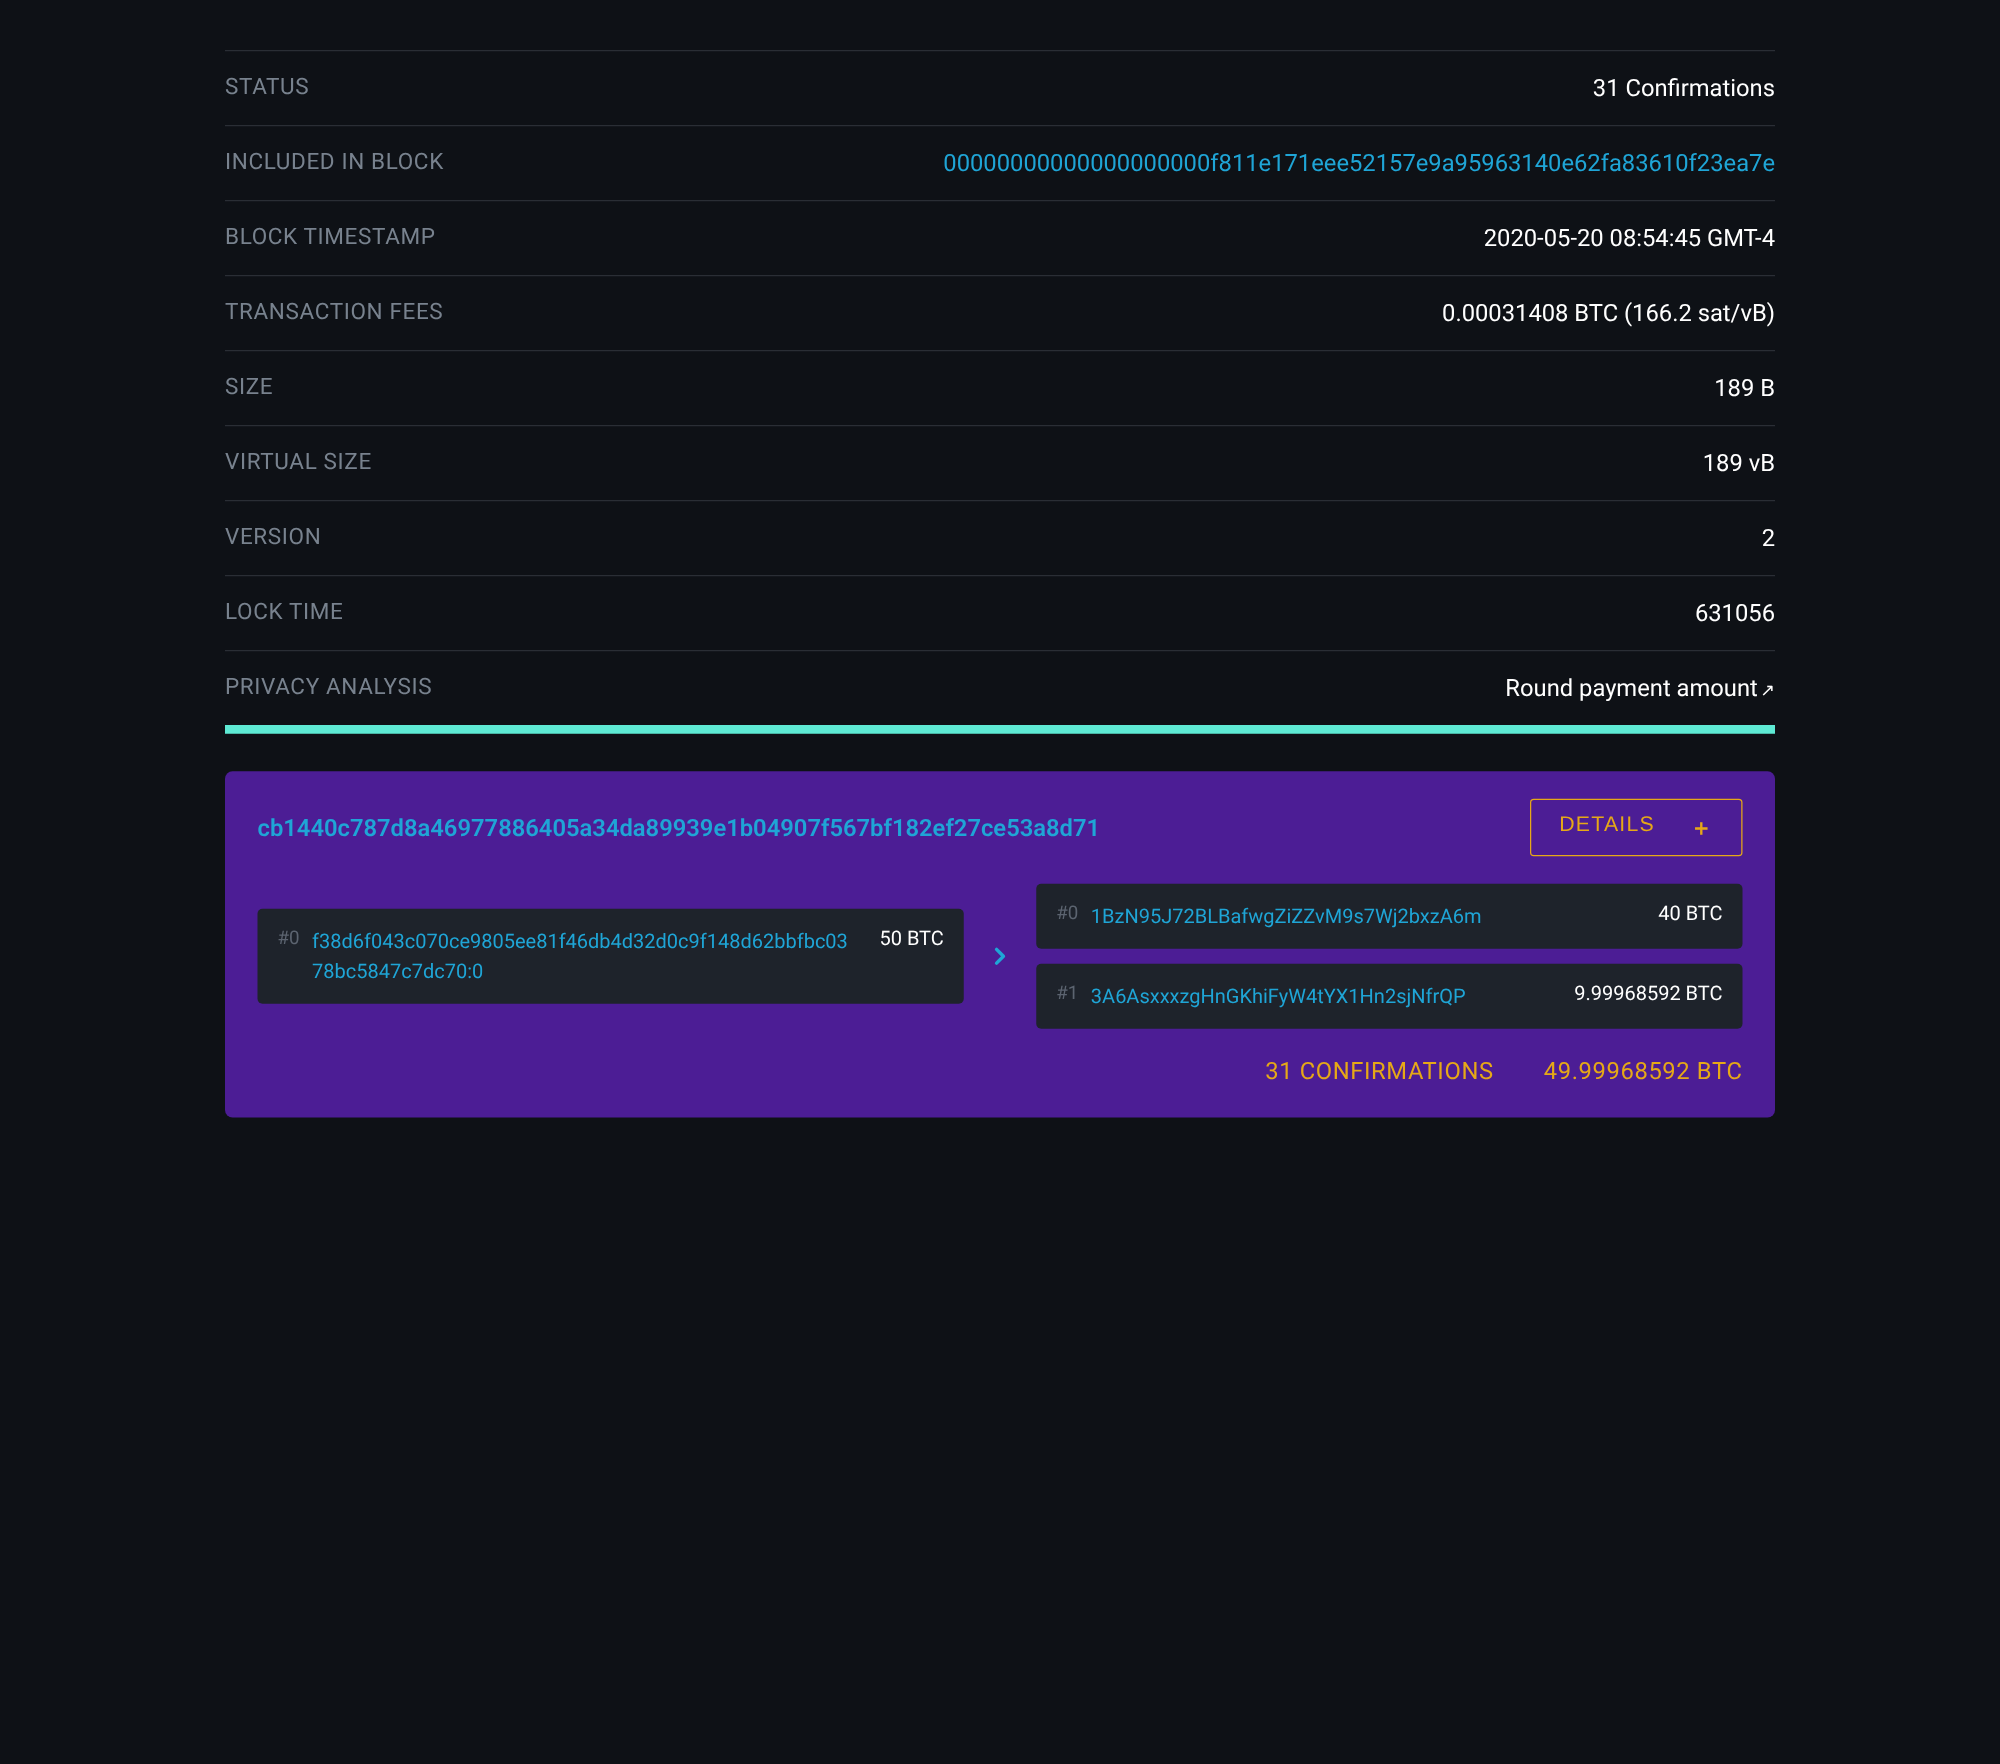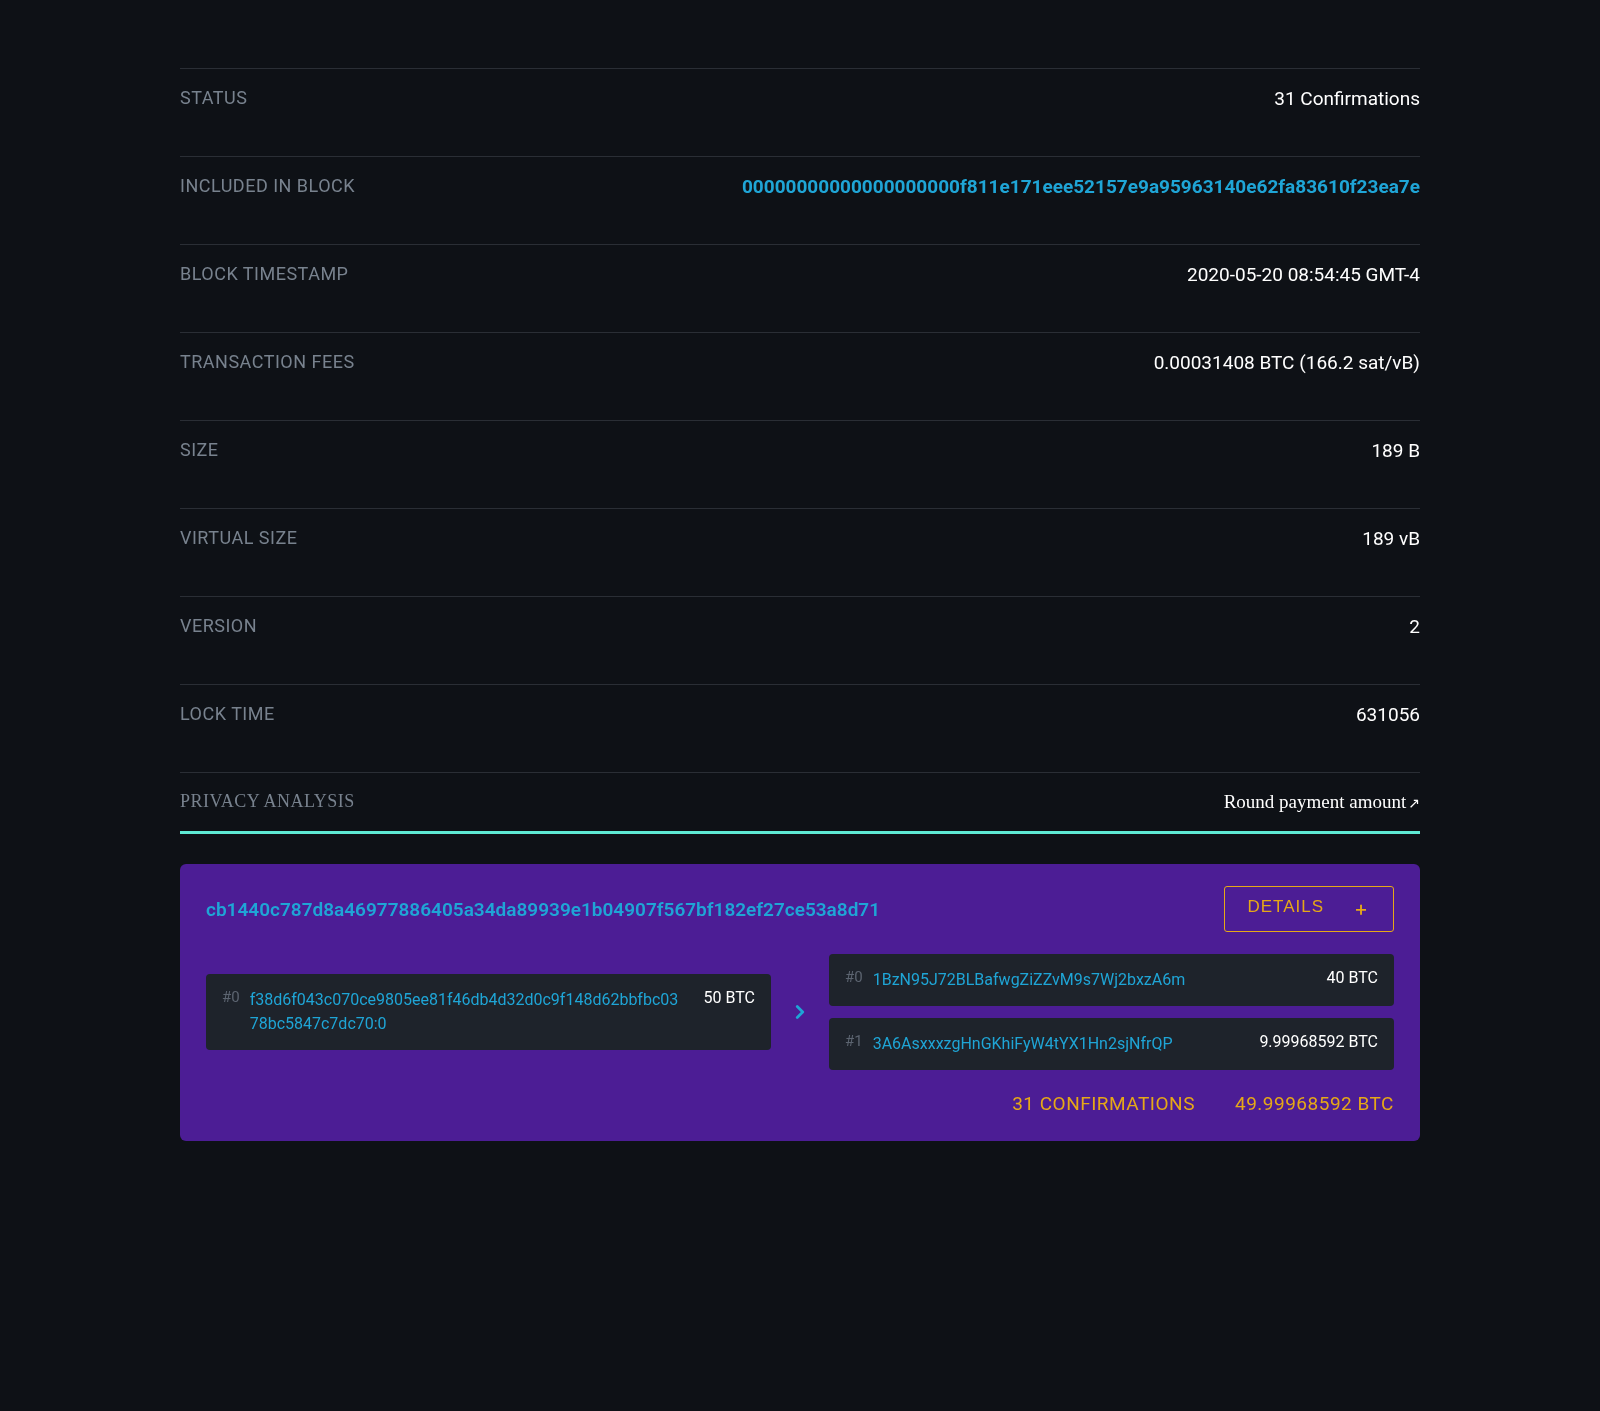--- a/index.html
+++ b/index.html
@@ -13,38 +13,37 @@
   }
   .details-table {
     width: 100%;
   }
   .row {
     display: flex;
     justify-content: space-between;
     align-items: flex-start;
     padding: 18px 0;
     border-top: 1px solid #2a2e35;
-    margin-top: 28px;
-  }
-  .row:last-of-type { border-bottom: 3px solid #5eead4; font-family: Liberation Serif, serif; }
+  }
+  .row:last-of-type { border-bottom: 7px solid #5eead4; }
   .row-label {
     color: #78828e;
     letter-spacing: 0.5px;
     font-size: 18px;
     flex: 0 0 auto;
     text-transform: uppercase;
   }
   .row-value {
     color: #ffffff;
     text-align: right;
     word-break: break-all;
     max-width: 70%;
     font-size: 19px;
   }
-  .row-value.link { color: #1fa5d6; font-weight: bold; }
+  .row-value.link { color: #1fa5d6; }
   .row-value.warn { color: #ffffff; cursor: pointer; }
   .row-value.warn .arrow { font-size: 14px; margin-left: 2px; }
 
   .tx-card {
     background: #4c1d95;
     border-radius: 6px;
     margin-top: 30px;
     padding: 22px 26px 26px 26px;
   }
   .tx-header {

